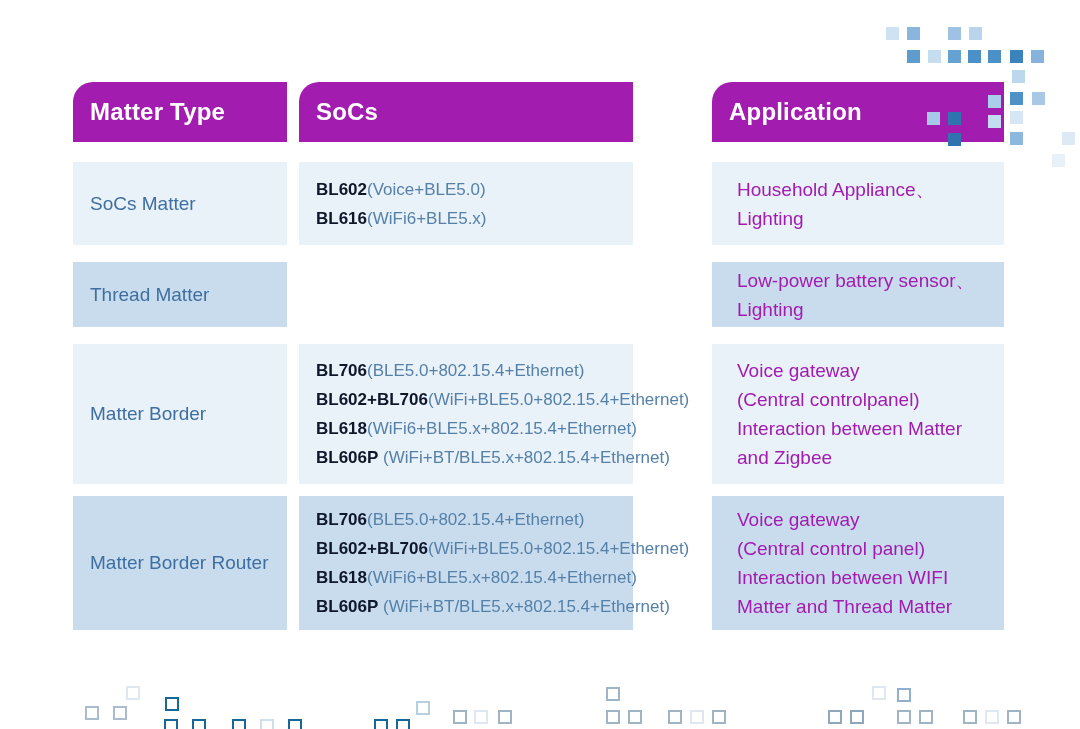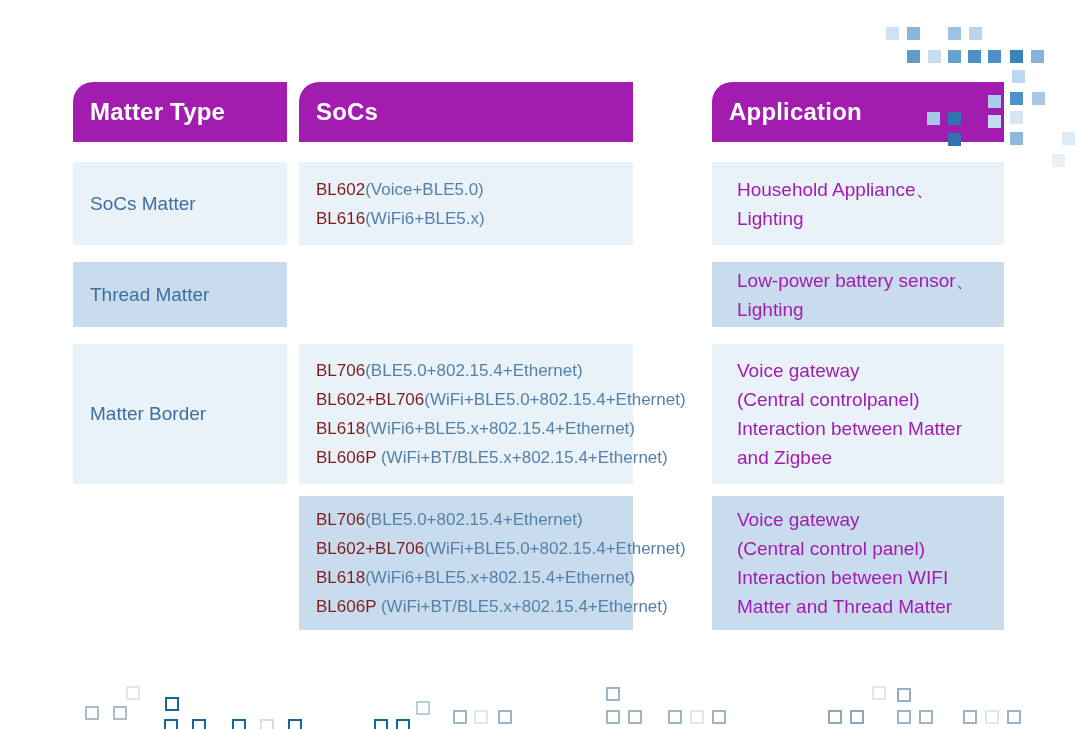--- a/index.html
+++ b/index.html
@@ -25,21 +25,21 @@
   }
   .cell {
     position:absolute; display:flex; flex-direction:column; justify-content:center;
     box-sizing:border-box; padding-left:17px;
   }
   .bg-light  { background:#E9F1F9; }
   .bg-medium { background:#C9DCEE; }
 
   .type-label { font-size:19px; color:#3E6FA0; }
   .soc-line { font-size:17px; line-height:29px; white-space:nowrap; }
-  .soc-line b { color:#7f1d1d; font-weight:400; }
+  .soc-line b { color:#0f172a; font-weight:700; }
   .soc-line span { color:#5581A9; font-weight:400; }
   .app-text {
     font-size:19px; line-height:29px; color:#a21caf; white-space:pre-line;
     padding-left:8px;
   }
 
   
   .sq  { position:absolute; width:13px; height:13px; }
   .osq { position:absolute; width:14px; height:14px; box-sizing:border-box;
          border:2px solid #9FB4C4; background:transparent; }
@@ -126,20 +126,23 @@
     <div class="soc-line"><b>BL618</b><span>(WiFi6+BLE5.x+802.15.4+Ethernet)</span></div>
     <div class="soc-line"><b>BL606P</b><span> (WiFi+BT/BLE5.x+802.15.4+Ethernet)</span></div>
   </div>
   <div class="cell c3 r3 bg-light">
     <div class="app-text">Voice gateway
 (Central controlpanel)
 Interaction between Matter
 and Zigbee</div>
   </div>
 
+  <div class="cell c1 r4 bg-medium">
+    <span class="type-label">Matter Border Router</span>
+  </div>
   <div class="cell c2 r4 bg-medium">
     <div class="soc-line"><b>BL706</b><span>(BLE5.0+802.15.4+Ethernet)</span></div>
     <div class="soc-line"><b>BL602+BL706</b><span>(WiFi+BLE5.0+802.15.4+Ethernet)</span></div>
     <div class="soc-line"><b>BL618</b><span>(WiFi6+BLE5.x+802.15.4+Ethernet)</span></div>
     <div class="soc-line"><b>BL606P</b><span> (WiFi+BT/BLE5.x+802.15.4+Ethernet)</span></div>
   </div>
   <div class="cell c3 r4 bg-medium">
     <div class="app-text">Voice gateway
 (Central control panel)
 Interaction between WIFI

